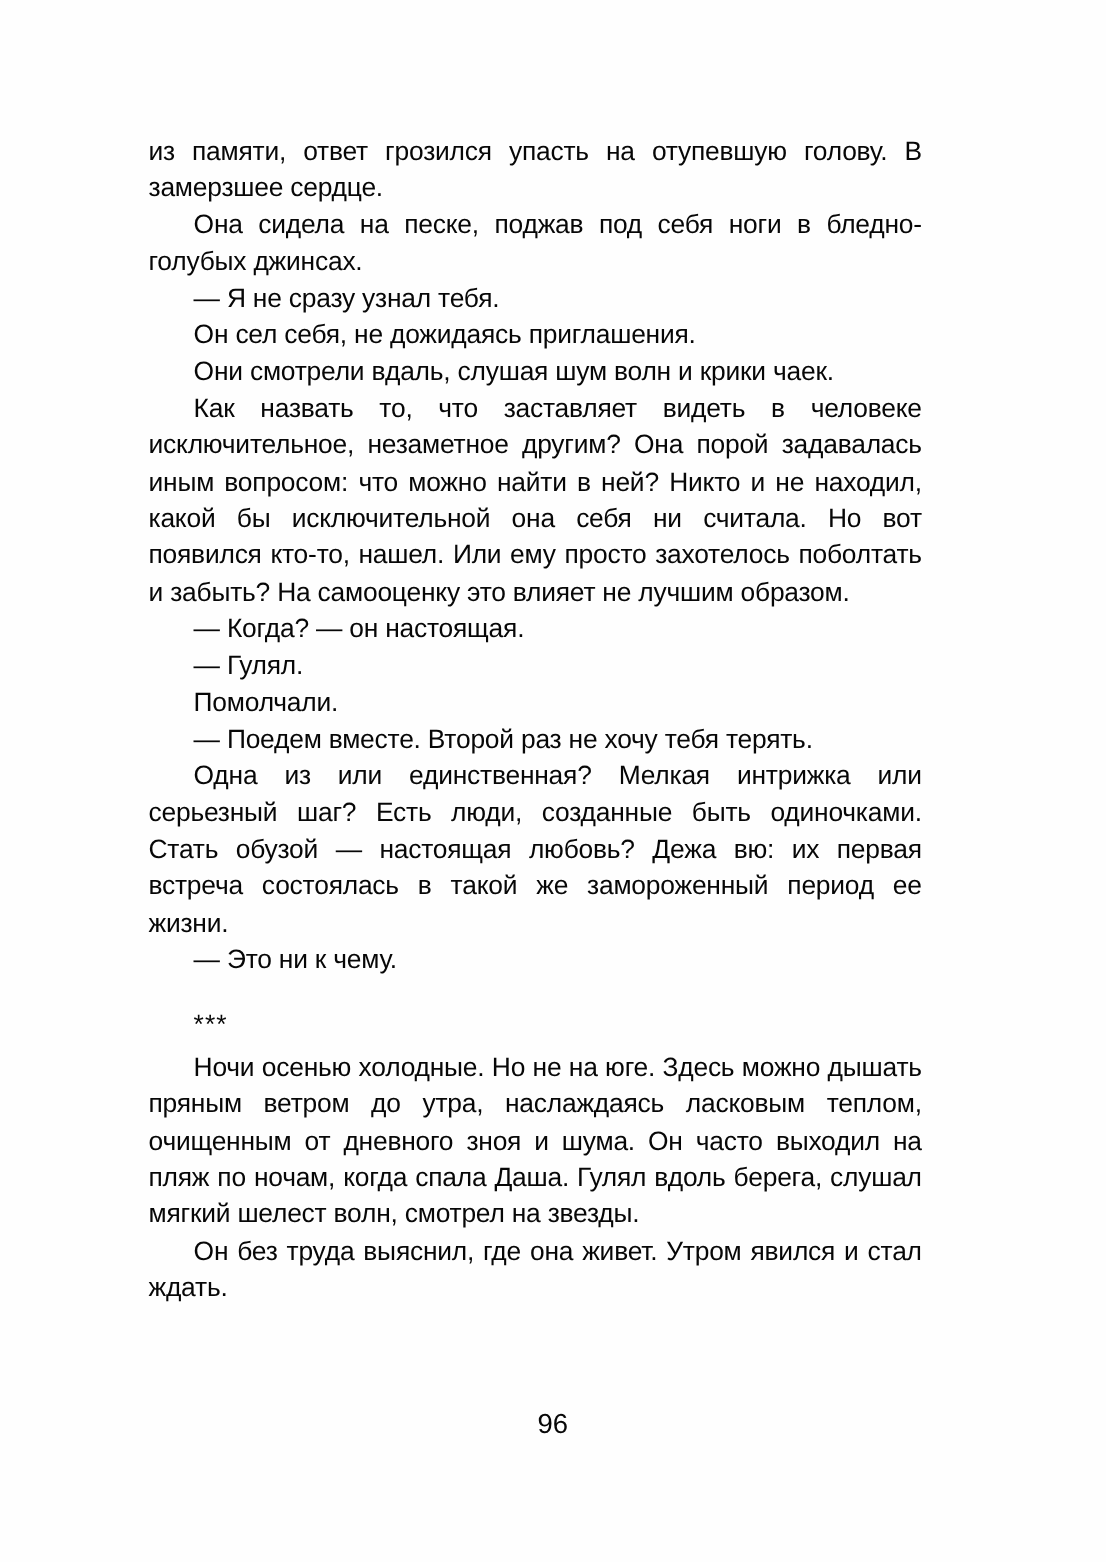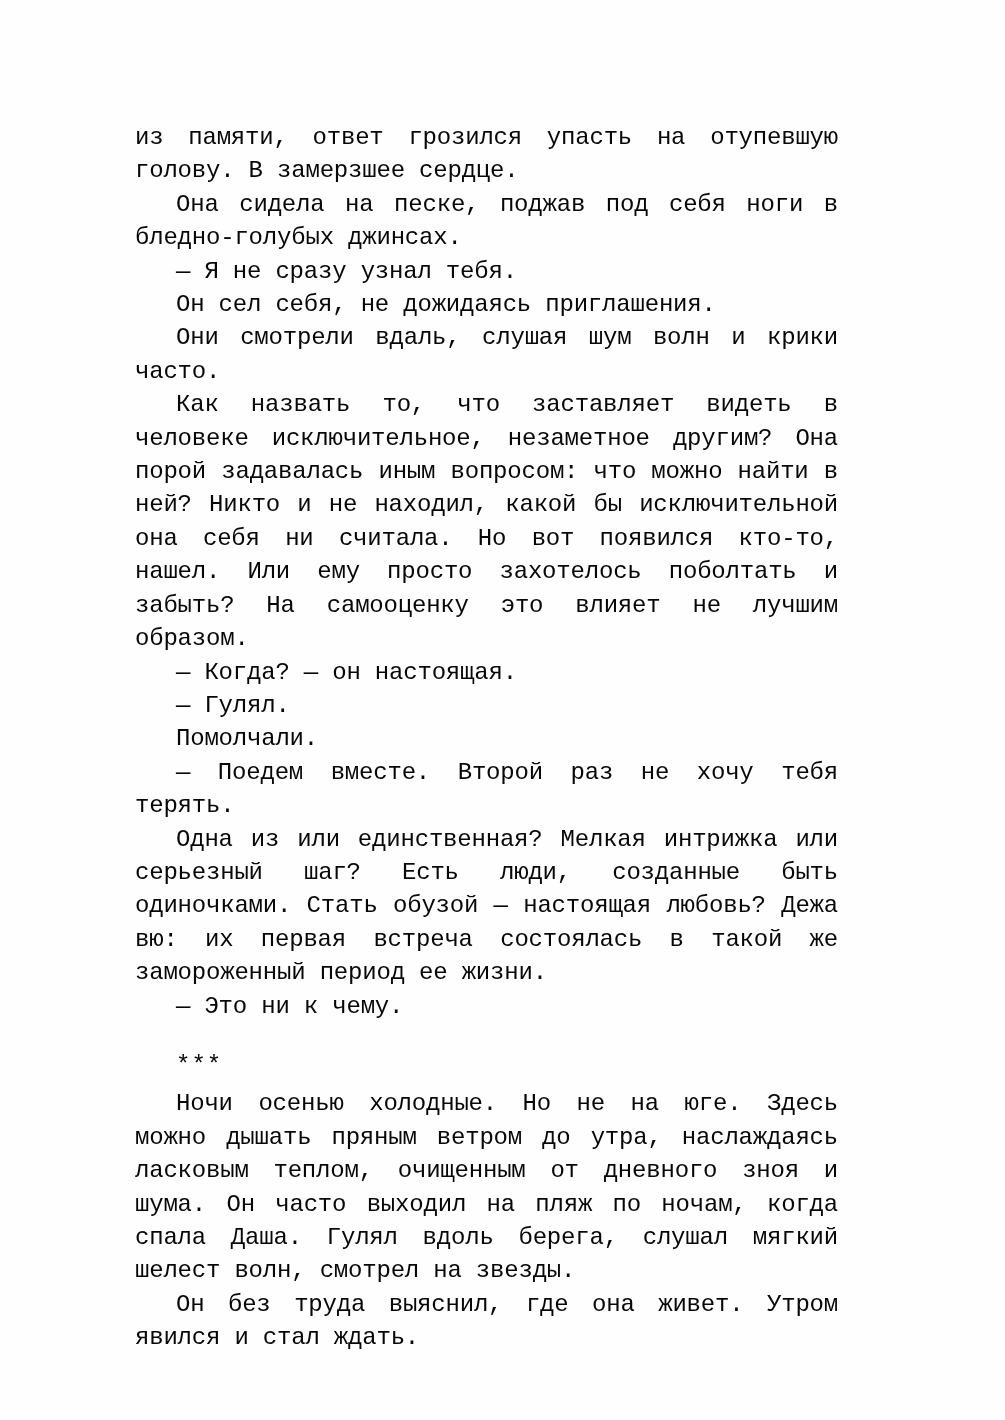--- a/index.html
+++ b/index.html
@@ -6,21 +6,21 @@
     margin: 0;
     padding: 0;
     background: #ffffff;
   }
   .book-page {
     position: relative;
     width: 1005px;
     height: 1420px;
     background: #fefefe;
     color: #070707;
-    font-family: Liberation Mono, monospace;
+    font-family: Liberation Sans, sans-serif;
     overflow: hidden;
   }
   .text-block {
     position: absolute;
     left: 135px;
     top: 121px;
     width: 703px;
     font-size: 24px;
     line-height: 33.4px;
     text-align: justify;
@@ -54,25 +54,26 @@
 </style>
 </head>
 <body>
 
 <div class="book-page">
   <div class="text-block">
     <p class="no-indent">из памяти, ответ грозился упасть на отупевшую голову. В замерзшее сердце.</p>
     <p>Она сидела на песке, поджав под себя ноги в бледно-голубых джинсах.</p>
     <p>— Я не сразу узнал тебя.</p>
     <p>Он сел себя, не дожидаясь приглашения.</p>
-    <p>Они смотрели вдаль, слушая шум волн и крики часто.</p>
+    <p>Они смотрели вдаль, слушая шум волн и крики чаек.</p>
     <p>Как назвать то, что заставляет видеть в человеке исключительное, незаметное другим? Она порой задавалась иным вопросом: что можно найти в ней? Никто и не находил, какой бы исключительной она себя ни считала. Но вот появился кто-то, нашел. Или ему просто захотелось поболтать и забыть? На самооценку это влияет не лучшим образом.</p>
     <p>— Когда? — он настоящая.</p>
     <p>— Гулял.</p>
     <p>Помолчали.</p>
     <p>— Поедем вместе. Второй раз не хочу тебя терять.</p>
     <p>Одна из или единственная? Мелкая интрижка или серьезный шаг? Есть люди, созданные быть одиночками. Стать обузой — настоящая любовь? Дежа вю: их первая встреча состоялась в такой же замороженный период ее жизни.</p>
     <p>— Это ни к чему.</p>
     <p class="separator">***</p>
     <p>Ночи осенью холодные. Но не на юге. Здесь можно дышать пряным ветром до утра, наслаждаясь ласковым теплом, очищенным от дневного зноя и шума. Он часто выходил на пляж по ночам, когда спала Даша. Гулял вдоль берега, слушал мягкий шелест волн, смотрел на звезды.</p>
     <p>Он без труда выяснил, где она живет. Утром явился и стал ждать.</p>
   </div>
+  <div class="page-number">96</div>
 </div>
 
 </body></html>

